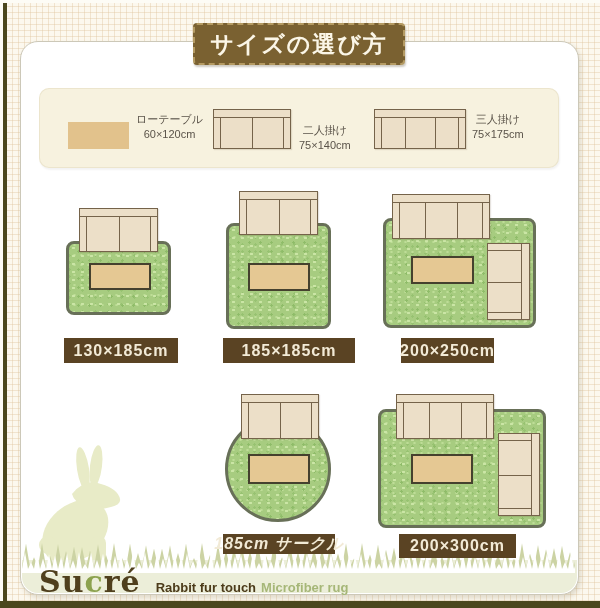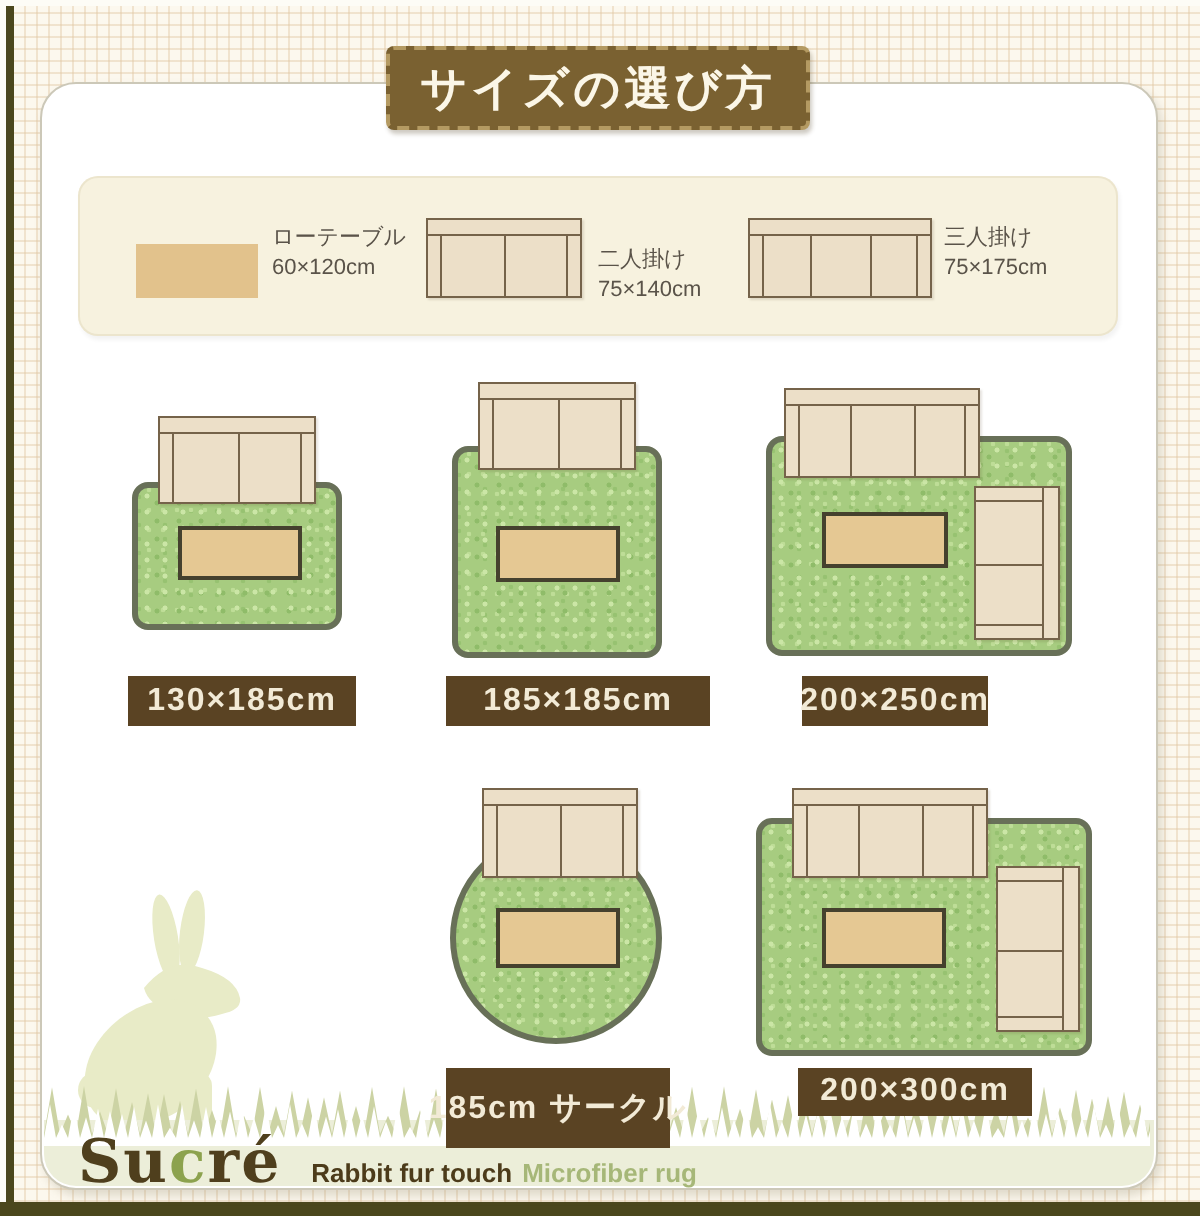--- a/index.html
+++ b/index.html
@@ -28,20 +28,21 @@
     background:#7a6131; border:2px dashed #b49a62; border-radius:4px;
     box-sizing:border-box; display:flex; align-items:center; justify-content:center;
     color:#fbf6e7; font-size:23px; font-weight:bold; letter-spacing:2px;
     box-shadow:1px 2px 2px rgba(60,45,10,.25); z-index:4;
   }
 
   .legend {
     position:absolute; left:18px; top:46px; width:520px; height:80px;
     background:#f7f2df; border-radius:10px;
     box-shadow:inset 0 0 0 1px rgba(205,190,150,.25), 1px 2px 2px rgba(0,0,0,.05);
+    text-align:center;
   }
   .ltext { position:absolute; font-size:11px; line-height:15px; color:#5a5349; white-space:nowrap; }
 
   .tbl { position:absolute; background:#e5c893; border:2px solid #45412e; box-sizing:border-box; }
   .tbl.flat { border:none; background:#e2c28c; }
 
   .sofa, .sofa-v { position:absolute; background:#ecdfc8; border:1px solid #75634a; box-sizing:border-box;
     box-shadow:1px 1px 1px rgba(90,70,40,.15); }
   .sofa i, .sofa-v i { position:absolute; background:#75634a; display:block; }
   .sofa .back { left:0; right:0; top:7px; height:1px; }
@@ -184,21 +185,21 @@
     <div class="logo-band"></div>
 
     <div class="rug circle" style="left:204px; top:374px; width:106px; height:106px;"></div>
     <div class="sofa" style="left:220px; top:352px; width:78px; height:45px;">
       <i class="back"></i>
         <i class="arm-l"></i>
         <i class="arm-r"></i>
         <i class="dv1"></i>
     </div>
     <div class="tbl" style="left:227px; top:412px; width:62px; height:30px;"></div>
-    <div class="size-label" style="left:202px; top:492px; width:112px; height:40px;">185cm サークル</div>
+    <div class="size-label" style="left:202px; top:492px; width:112px; height:20px;font-style:italic;">185cm サークル</div>
 
     <div class="rug" style="left:357px; top:367px; width:168px; height:119px;"></div>
     <div class="sofa three" style="left:375px; top:352px; width:98px; height:45px;">
       <i class="back"></i>
         <i class="arm-l"></i>
         <i class="arm-r"></i>
         <i class="dv1"></i>
         <i class="dv2"></i>
     </div>
     <div class="sofa-v" style="left:477px; top:391px; width:42px; height:83px;">

